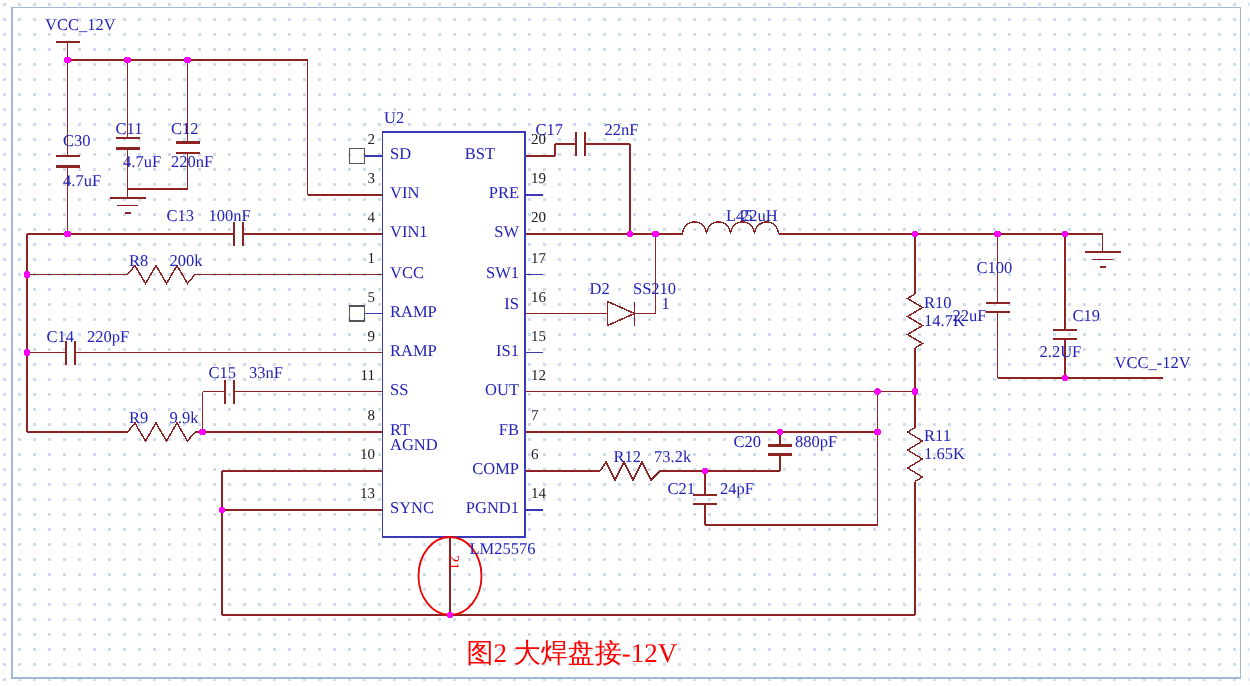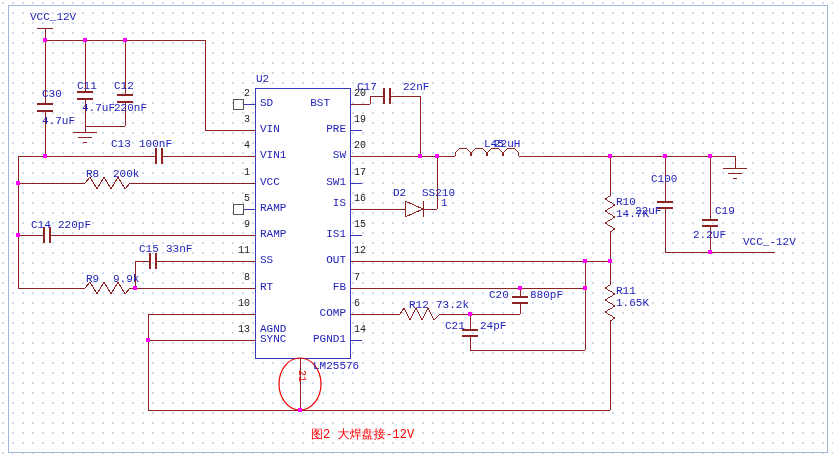--- a/index.html
+++ b/index.html
@@ -1,27 +1,27 @@
 <!DOCTYPE html>
 <html><head>
 <meta charset="utf-8">
 <style>
   html,body{margin:0;padding:0;background:#fff;}
   .canvas{
     position:relative;width:833px;height:457px;overflow:hidden;
     background-color:#ffffff;
     background-image:radial-gradient(circle,#cfdaec 1px,rgba(0,0,0,0) 1px);
     background-size:10px 10px;background-position:-2px -2px;
-    font-family:Liberation Mono, monospace;
+    font-family:Liberation Serif, serif;
   }
   svg.sch{position:absolute;left:0;top:0;}
   .lbl{position:absolute;font-size:11px;line-height:11px;color:#2222b8;white-space:nowrap;}
   .num{position:absolute;font-size:10px;line-height:10px;color:#202020;white-space:nowrap;text-align:center;}
   .ra{text-align:right;}
-  .caption{position:absolute;font-size:12px;line-height:14px;color:#ff0000;white-space:nowrap;}
+  .caption{position:absolute;font-size:18px;line-height:14px;color:#ff0000;white-space:nowrap;}
   .rot21{position:absolute;left:306px;top:370px;font-size:10px;line-height:10px;color:#ee0000;
          transform:rotate(90deg);transform-origin:0 0;white-space:nowrap;}
 </style>
 </head>
 <body>
 
 <div class="canvas">
 
   <svg class="sch" width="833" height="457" viewBox="0 0 833 457" shape-rendering="crispEdges">
 
@@ -165,21 +165,21 @@
   <span class="lbl" style="left:480px;top:321px">24pF</span>
 
   <span class="lbl" style="left:260px;top:98px">SD</span>
   <span class="lbl" style="left:260px;top:124px">VIN</span>
   <span class="lbl" style="left:260px;top:150px">VIN1</span>
   <span class="lbl" style="left:260px;top:177px">VCC</span>
   <span class="lbl" style="left:260px;top:203px">RAMP</span>
   <span class="lbl" style="left:260px;top:229px">RAMP</span>
   <span class="lbl" style="left:260px;top:255px">SS</span>
   <span class="lbl" style="left:260px;top:282px">RT</span>
-  <span class="lbl" style="left:260px;top:324px">AGND</span>
+  <span class="lbl" style="left:260px;top:292px">AGND</span>
   <span class="lbl" style="left:260px;top:334px">SYNC</span>
 
   <span class="num ra" style="left:228px;top:89px;width:22px">2</span>
   <span class="num ra" style="left:228px;top:115px;width:22px">3</span>
   <span class="num ra" style="left:228px;top:141px;width:22px">4</span>
   <span class="num ra" style="left:228px;top:168px;width:22px">1</span>
   <span class="num ra" style="left:228px;top:194px;width:22px">5</span>
   <span class="num ra" style="left:228px;top:220px;width:22px">9</span>
   <span class="num ra" style="left:228px;top:246px;width:22px">11</span>
   <span class="num ra" style="left:228px;top:273px;width:22px">8</span>

